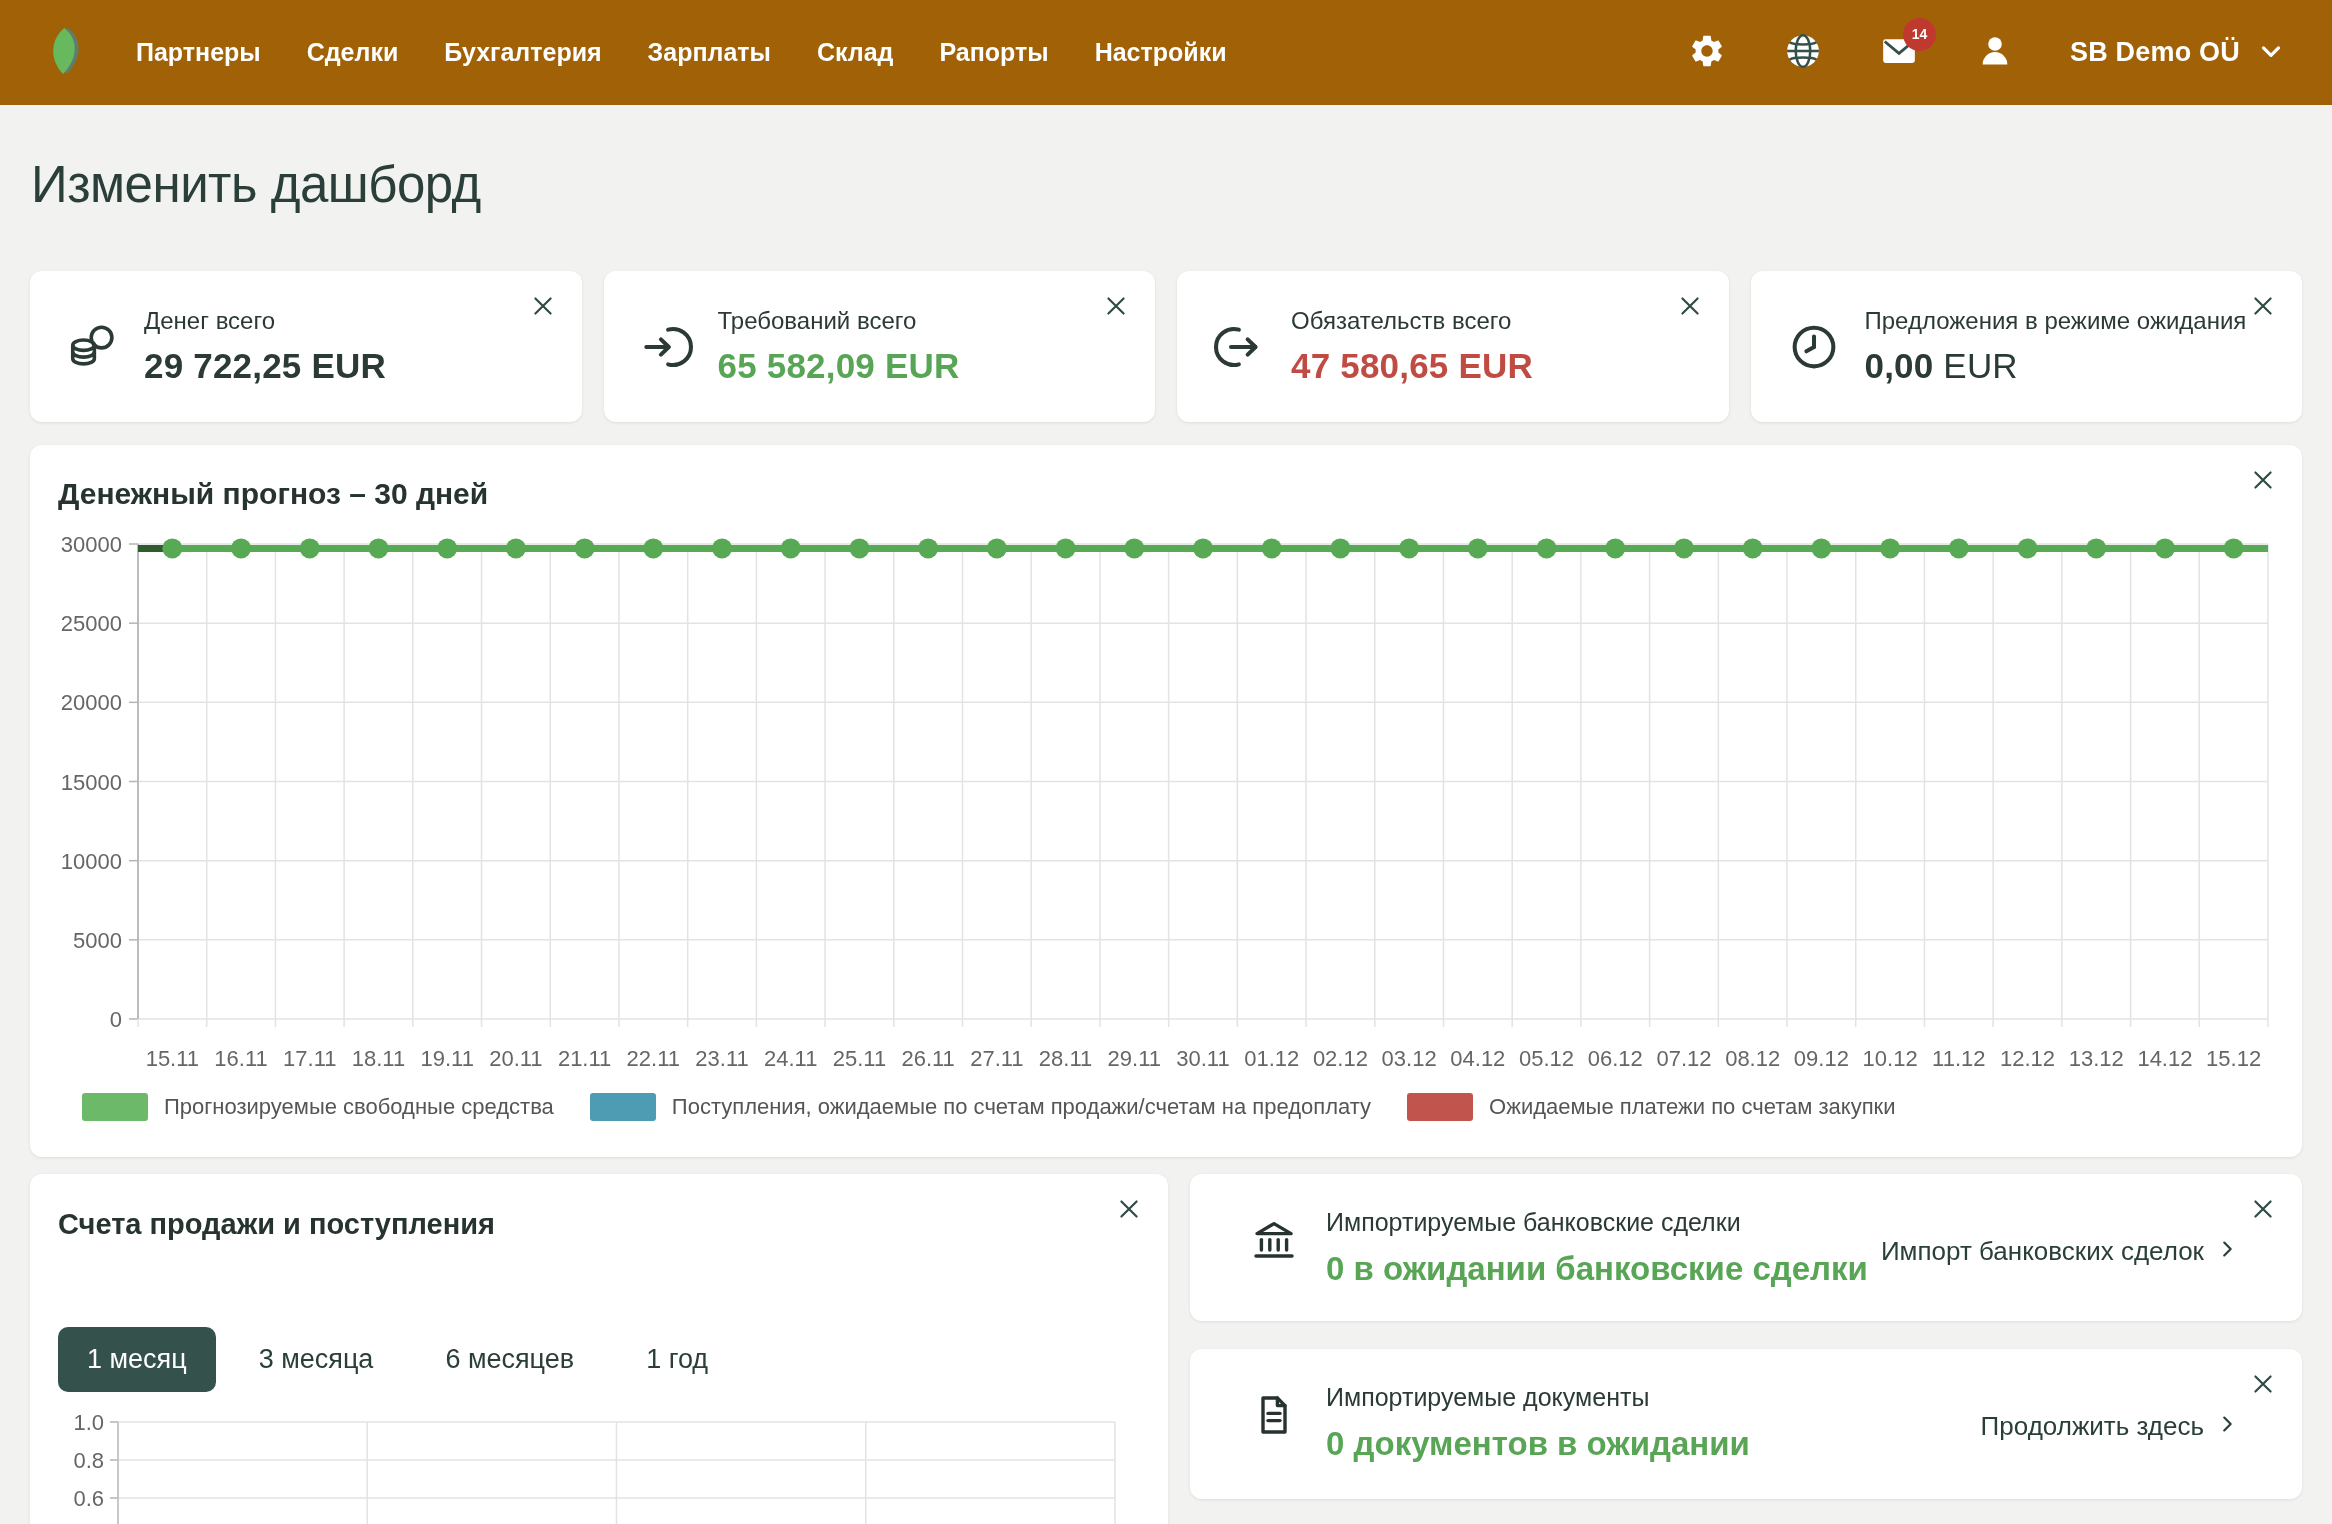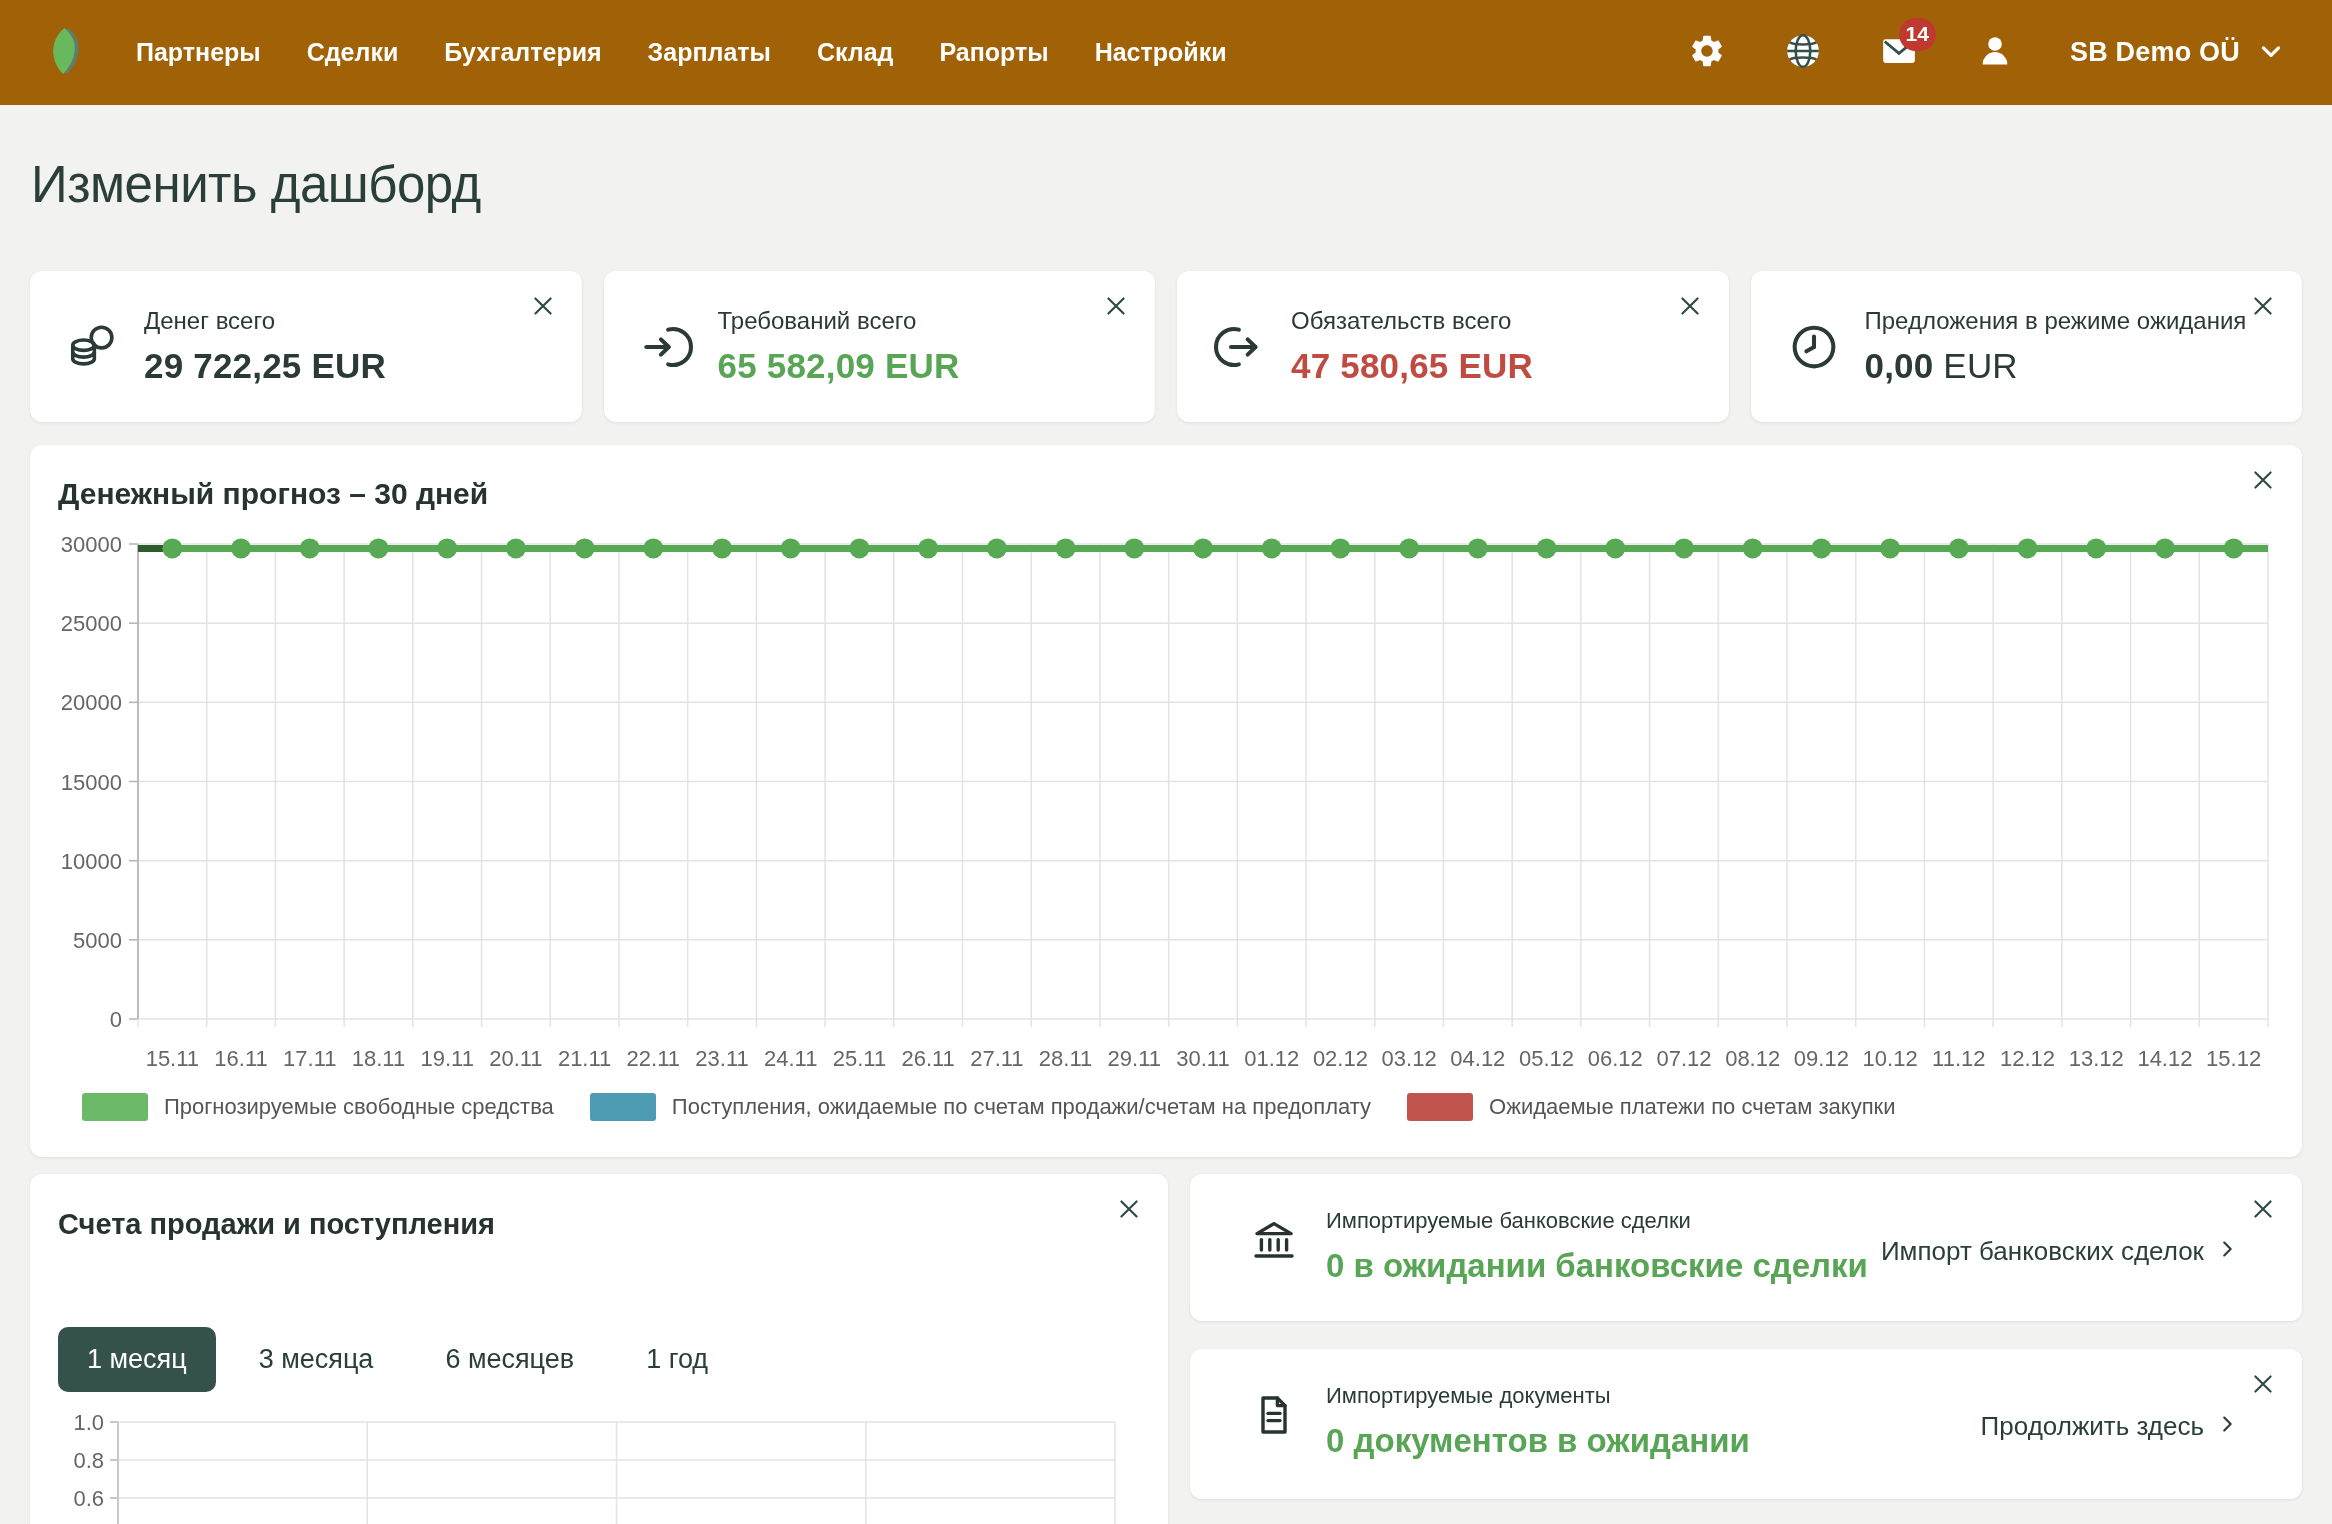--- a/index.html
+++ b/index.html
@@ -18,21 +18,21 @@
   }
   .brand { width:46px; height:52px; margin-right:48px; display:flex; align-items:center; }
   .nav-menu { display:flex; align-items:center; gap:46px; }
   .nav-item { color:#fff; font-size:25px; font-weight:700; cursor:pointer; white-space:nowrap; }
   .nav-right { margin-left:auto; display:flex; align-items:center; gap:54px; }
   .nav-icon-btn { width:42px; height:42px; position:relative; color:#fff; cursor:pointer; display:flex; align-items:center; justify-content:center; }
   .nav-icon-btn svg { width:38px; height:38px; }
   .mail-badge {
     position:absolute; top:-14px; right:-16px;
     min-width:33px; height:33px; border-radius:17px;
-    background:#c0392f; color:#fff; font-size:21px; font-weight:700;
+    background:#c0392f; color:#fff; font-size:14px; font-weight:700;
     display:flex; align-items:center; justify-content:center; padding:0 7px;
   }
   .account { display:flex; align-items:center; gap:16px; color:#fff; cursor:pointer; }
   .account-name { font-size:27px; font-weight:700; letter-spacing:.2px; }
   .account svg { width:30px; height:30px; }
 
   
   .page-title { margin:50px 0 0 31px; font-size:51px; font-weight:400; color:#2b3f3a; letter-spacing:-0.5px; }
 
   
@@ -63,21 +63,21 @@
   .sales-title { font-size:29px; font-weight:700; color:#26332f; }
   .tabs { margin-top:38px; display:flex; align-items:center; gap:14px; }
   .tab { font-size:27px; color:#2b3f3a; padding:17px 29px; border-radius:10px; cursor:pointer; white-space:nowrap;margin-top:48px; }
   .tab.active { background:#35514b; color:#fff; }
 
   .right-col { flex:1; display:flex; flex-direction:column; gap:28px; }
   .action-card { height:147px; padding:34px 36px 0 60px; display:flex; }
   .action-card.second { height:150px; }
   .action-icon { width:48px; height:48px; margin:8px 28px 0 0; color:#26332f; flex:none; }
   .action-icon svg { width:48px; height:48px; }
-  .action-title { font-size:22px; color:#2b3a36; margin-bottom:13px; }
+  .action-title { font-size:25px; color:#2b3a36; margin-bottom:13px; }
   .action-highlight { font-size:33px; font-weight:700; color:#58a556; }
   .action-link { margin-left:auto; align-self:flex-start; margin-top:28px; display:flex; align-items:center; gap:12px; font-size:26px; color:#2b3f3a; cursor:pointer; padding-right:28px; }
   .action-link svg { width:22px; height:22px; color:#2b3f3a; }
 
   svg text { font-family:"Liberation Sans", sans-serif; }
 </style>
 </head>
 <body>
 
 <div class="navbar">

